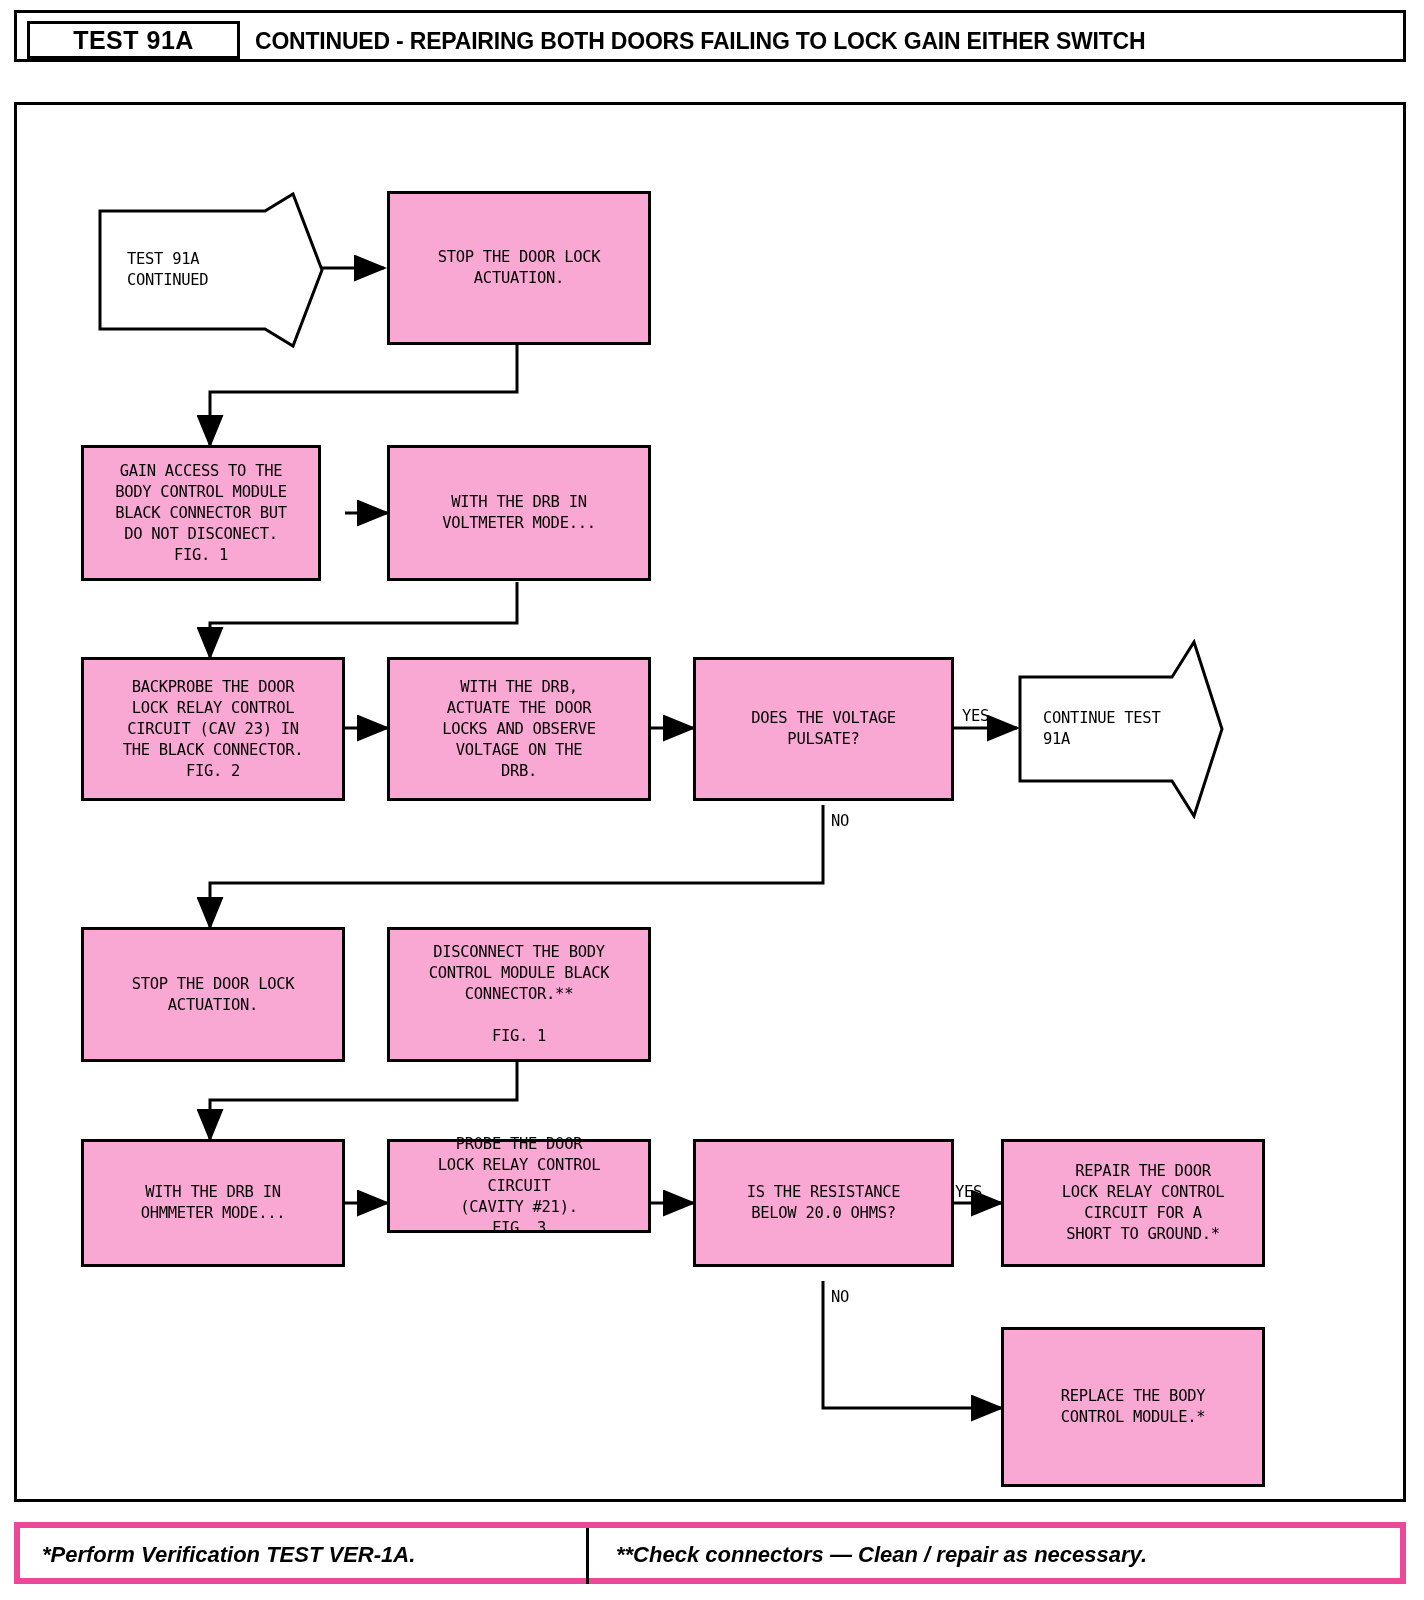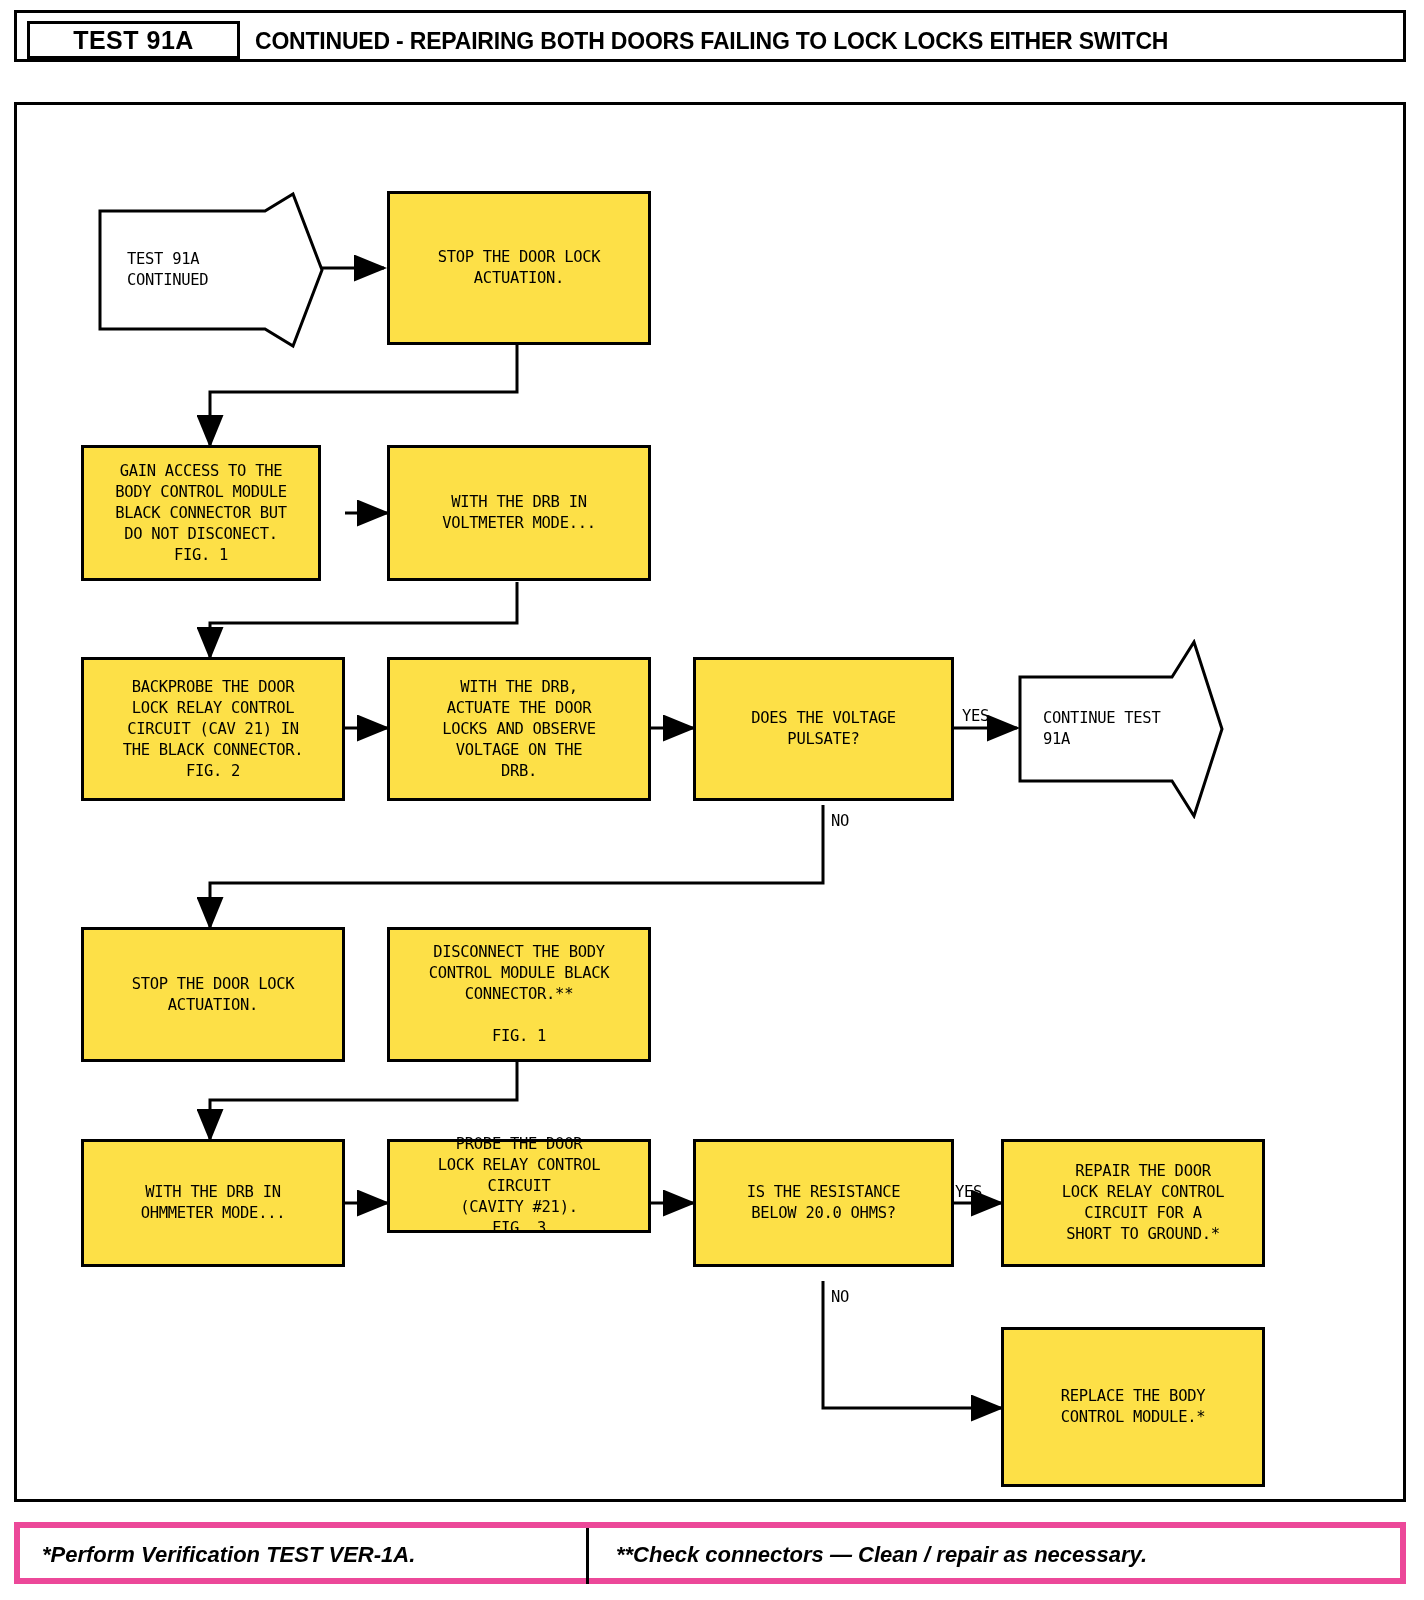--- a/index.html
+++ b/index.html
@@ -103,21 +103,21 @@
     white-space: nowrap;
   }
   .footer-note.left { left: 22px; }
   .footer-note.right { left: 596px; }
 
   
   .node {
     position: absolute;
     border: 3px solid #000;
     box-sizing: border-box;
-    background: #fde047;
+    background: #f9a8d4;
     display: flex;
     flex-direction: column;
     align-items: center;
     justify-content: center;
     text-align: center;
     font-family: "DejaVu Sans Mono", monospace;
     font-size: 15.5px;
     line-height: 21px;
     letter-spacing: -0.3px;
     white-space: pre-line;
@@ -158,21 +158,21 @@
 </style>
 </head>
 <body>
 
 <div class="page">
 
   <div class="header-bar">
     <div class="test-box">
       <span>TEST 91A</span>
     </div>
-    <div class="header-title">CONTINUED -  REPAIRING BOTH DOORS FAILING TO LOCK LOCKS EITHER SWITCH</div>
+    <div class="header-title">CONTINUED -  REPAIRING BOTH DOORS FAILING TO LOCK GAIN EITHER SWITCH</div>
   </div>
 
   <div class="body-frame">
 
     <svg class="conn" style="left:0; top:0; width:1386px; height:1394px;">
       <defs>
         <marker id="ah" markerWidth="11" markerHeight="9" refX="10" refY="4.5" orient="auto">
           <polygon points="0,0 11,4.5 0,9" fill="#000"></polygon>
         </marker>
       </defs>
@@ -226,21 +226,21 @@
     </div>
 
     <div class="node" style="left:370px; top:340px; width:264px; height:136px;">
       <div>WITH THE DRB IN
 VOLTMETER MODE...</div>
     </div>
 
     <div class="node" style="left:64px; top:552px; width:264px; height:144px;">
       <div>BACKPROBE THE DOOR
 LOCK RELAY CONTROL
-CIRCUIT (CAV 21) IN
+CIRCUIT (CAV 23) IN
 THE BLACK CONNECTOR.
 FIG. 2</div>
     </div>
 
     <div class="node" style="left:676px; top:552px; width:261px; height:144px;">
       <div>DOES THE VOLTAGE
 PULSATE?</div>
     </div>
 
     <div class="node" style="left:370px; top:552px; width:264px; height:144px;">

